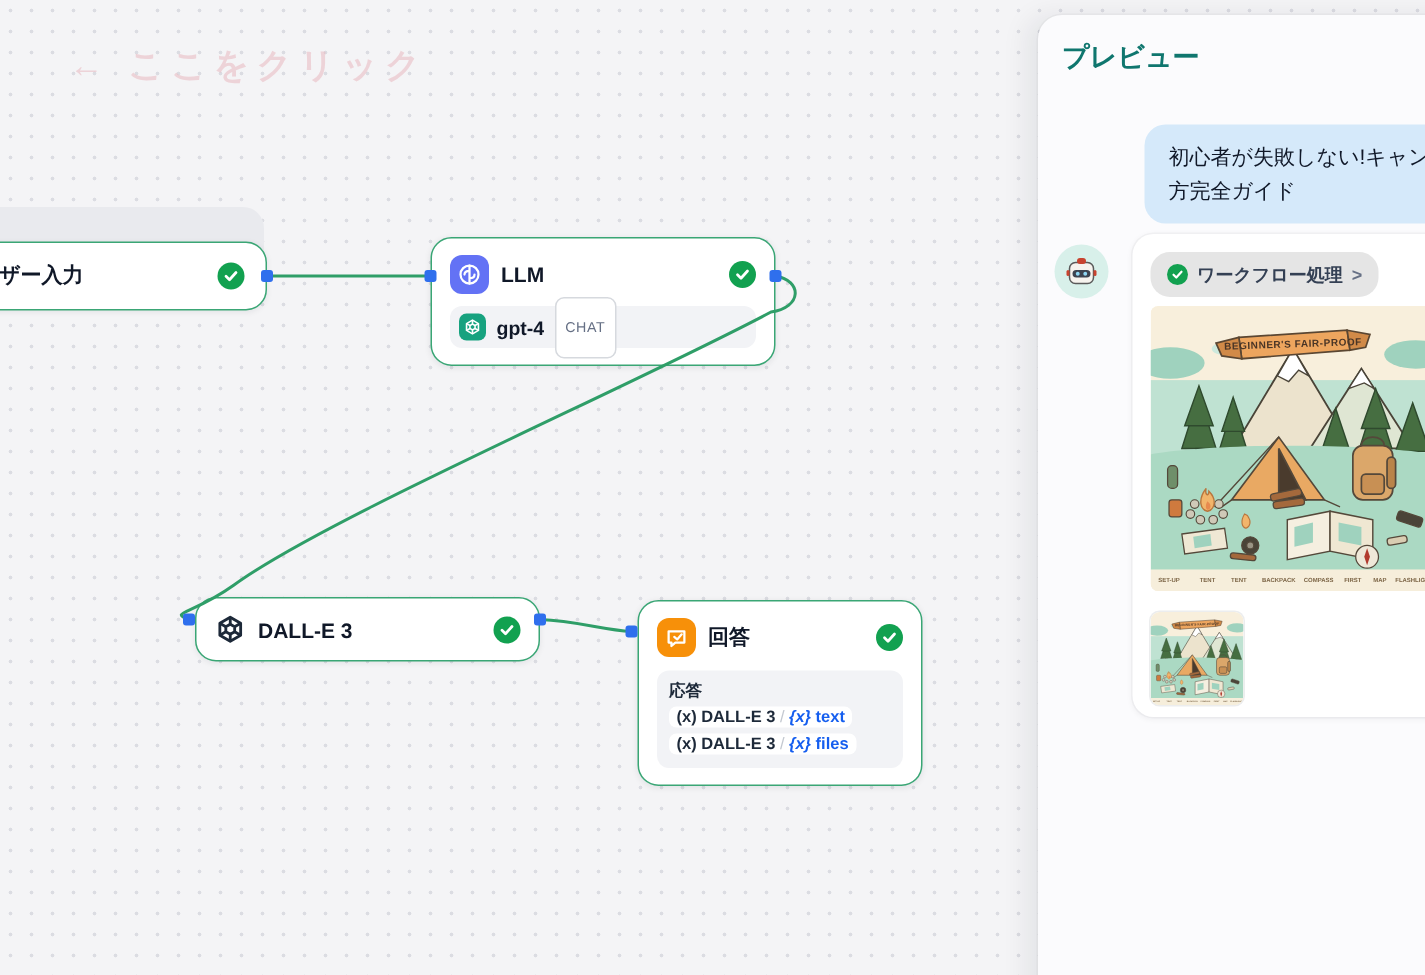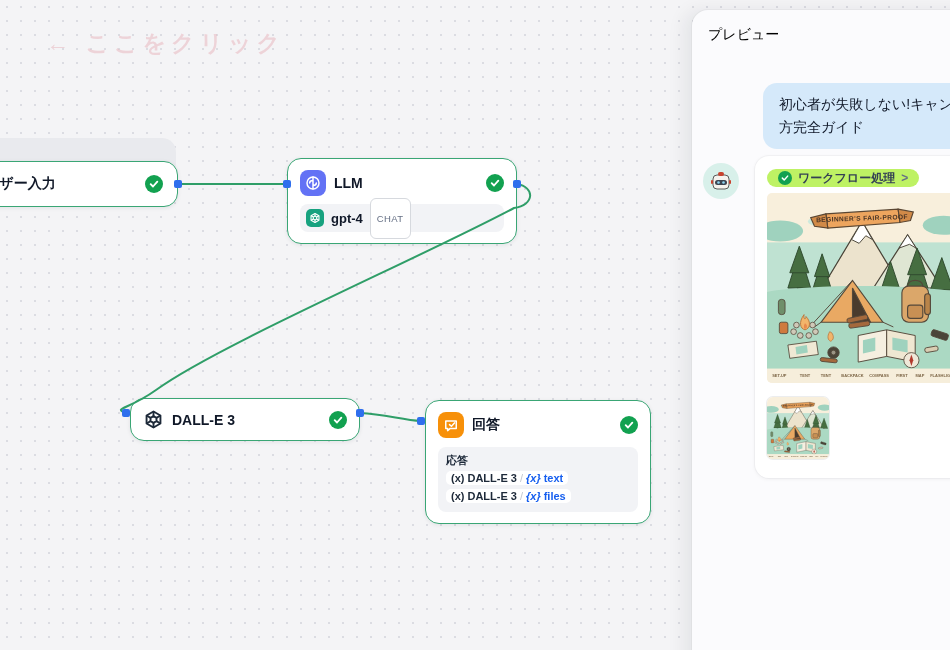--- a/index.html
+++ b/index.html
@@ -62,58 +62,58 @@
     font-size:9.5px; color:#667085; border:1px solid #d6d9de; background:#fff;
     border-radius:6px; padding:14px 6px; letter-spacing:.4px;text-align:center;
   }
   .node-dalle { left:130px; top:398px; width:230px; padding:10px 12px 10px; }
   .param-row {
     margin-top:4px; background:#f2f3f6; border-radius:7px; height:23px;
     display:flex; align-items:center; justify-content:space-between; padding:0 9px;
   }
   .param-label { font-size:12px; color:#4b5565; }
   .param-value { font-size:12px; color:#1d2939; }
-  .node-answer { left:425px; top:400px; width:226px; padding:11px 12px; }
+  .node-answer { left:425px; top:400px; width:190px; padding:11px 12px; }
   .answer-body { margin-top:9px; background:#f2f3f6; border-radius:8px; padding:6px 8px 8px; }
   .answer-label { font-size:11px; font-weight:700; color:#1d2939; }
   .var-chip {
     margin-top:3px; background:#fff; border-radius:5px; padding:1px 5px;
     display:inline-flex; align-items:center; gap:3px; font-size:11px;
   }
   .var-chip .pre { color:#1d2939; font-weight:600; }
   .var-chip .src { color:#1d2939; font-weight:600; }
   .var-chip .sep { color:#c3c8d0; }
   .var-chip .badge { color:#155eef; font-weight:700; font-style:italic; }
   .var-chip .prop { color:#155eef; font-weight:600; }
   
   .panel {
     position:absolute; left:692px; top:10px; width:330px; height:700px;
     background:#fbfbfd; border-radius:16px 0 0 0; z-index:10;
     box-shadow:-8px 0 18px rgba(16,24,40,.07), 0 0 0 1px rgba(16,24,40,.03);
   }
-  .panel-title { position:absolute; left:16px; top:16px; font-size:14px; font-weight:400; color:#000000; }
+  .panel-title { position:absolute; left:16px; top:16px; font-size:18px; font-weight:700; color:#0f766e; }
   .user-bubble {
     position:absolute; left:71px; top:73px; width:290px;
     background:#d5e9fa; border-radius:14px; padding:10px 16px;
     font-size:14px; color:#101828; line-height:1.65;
   }
   .user-bubble div { white-space:nowrap; }
   .avatar {
     position:absolute; left:11px; top:153px; width:36px; height:36px;
     border-radius:50%; background:#d8f0ea;
     display:flex; align-items:center; justify-content:center;
   }
   .bot-card {
     position:absolute; left:63px; top:146px; width:290px; height:322px;
     background:#fff; border-radius:14px; padding:12px;
     box-shadow:0 1px 4px rgba(16,24,40,.06), 0 0 0 1px rgba(16,24,40,.03);
   }
   .wf-pill {
-    display:inline-flex; align-items:center; gap:6px; height:18px;
-    background:#bef264; border-radius:13px; padding:0 11px;
+    display:inline-flex; align-items:center; gap:6px; height:30px;
+    background:#e5e5e5; border-radius:13px; padding:0 11px;
   }
   .wf-pill .check { width:14px; height:14px; }
   .wf-pill .check svg { width:8px; height:8px; }
   .wf-text { font-size:12px; font-weight:600; color:#344054; }
   .wf-chevron { font-size:12px; color:#667085; font-weight:700; }
   .gen-image { margin-top:6px; width:190px; height:190px; border-radius:5px; overflow:hidden; display:block; }
   .gen-thumb { margin-top:14px; width:62px; height:62px; border-radius:6px; overflow:hidden; display:block;
     box-shadow:0 0 0 1px rgba(16,24,40,.08); }
 </style>
 </head>

